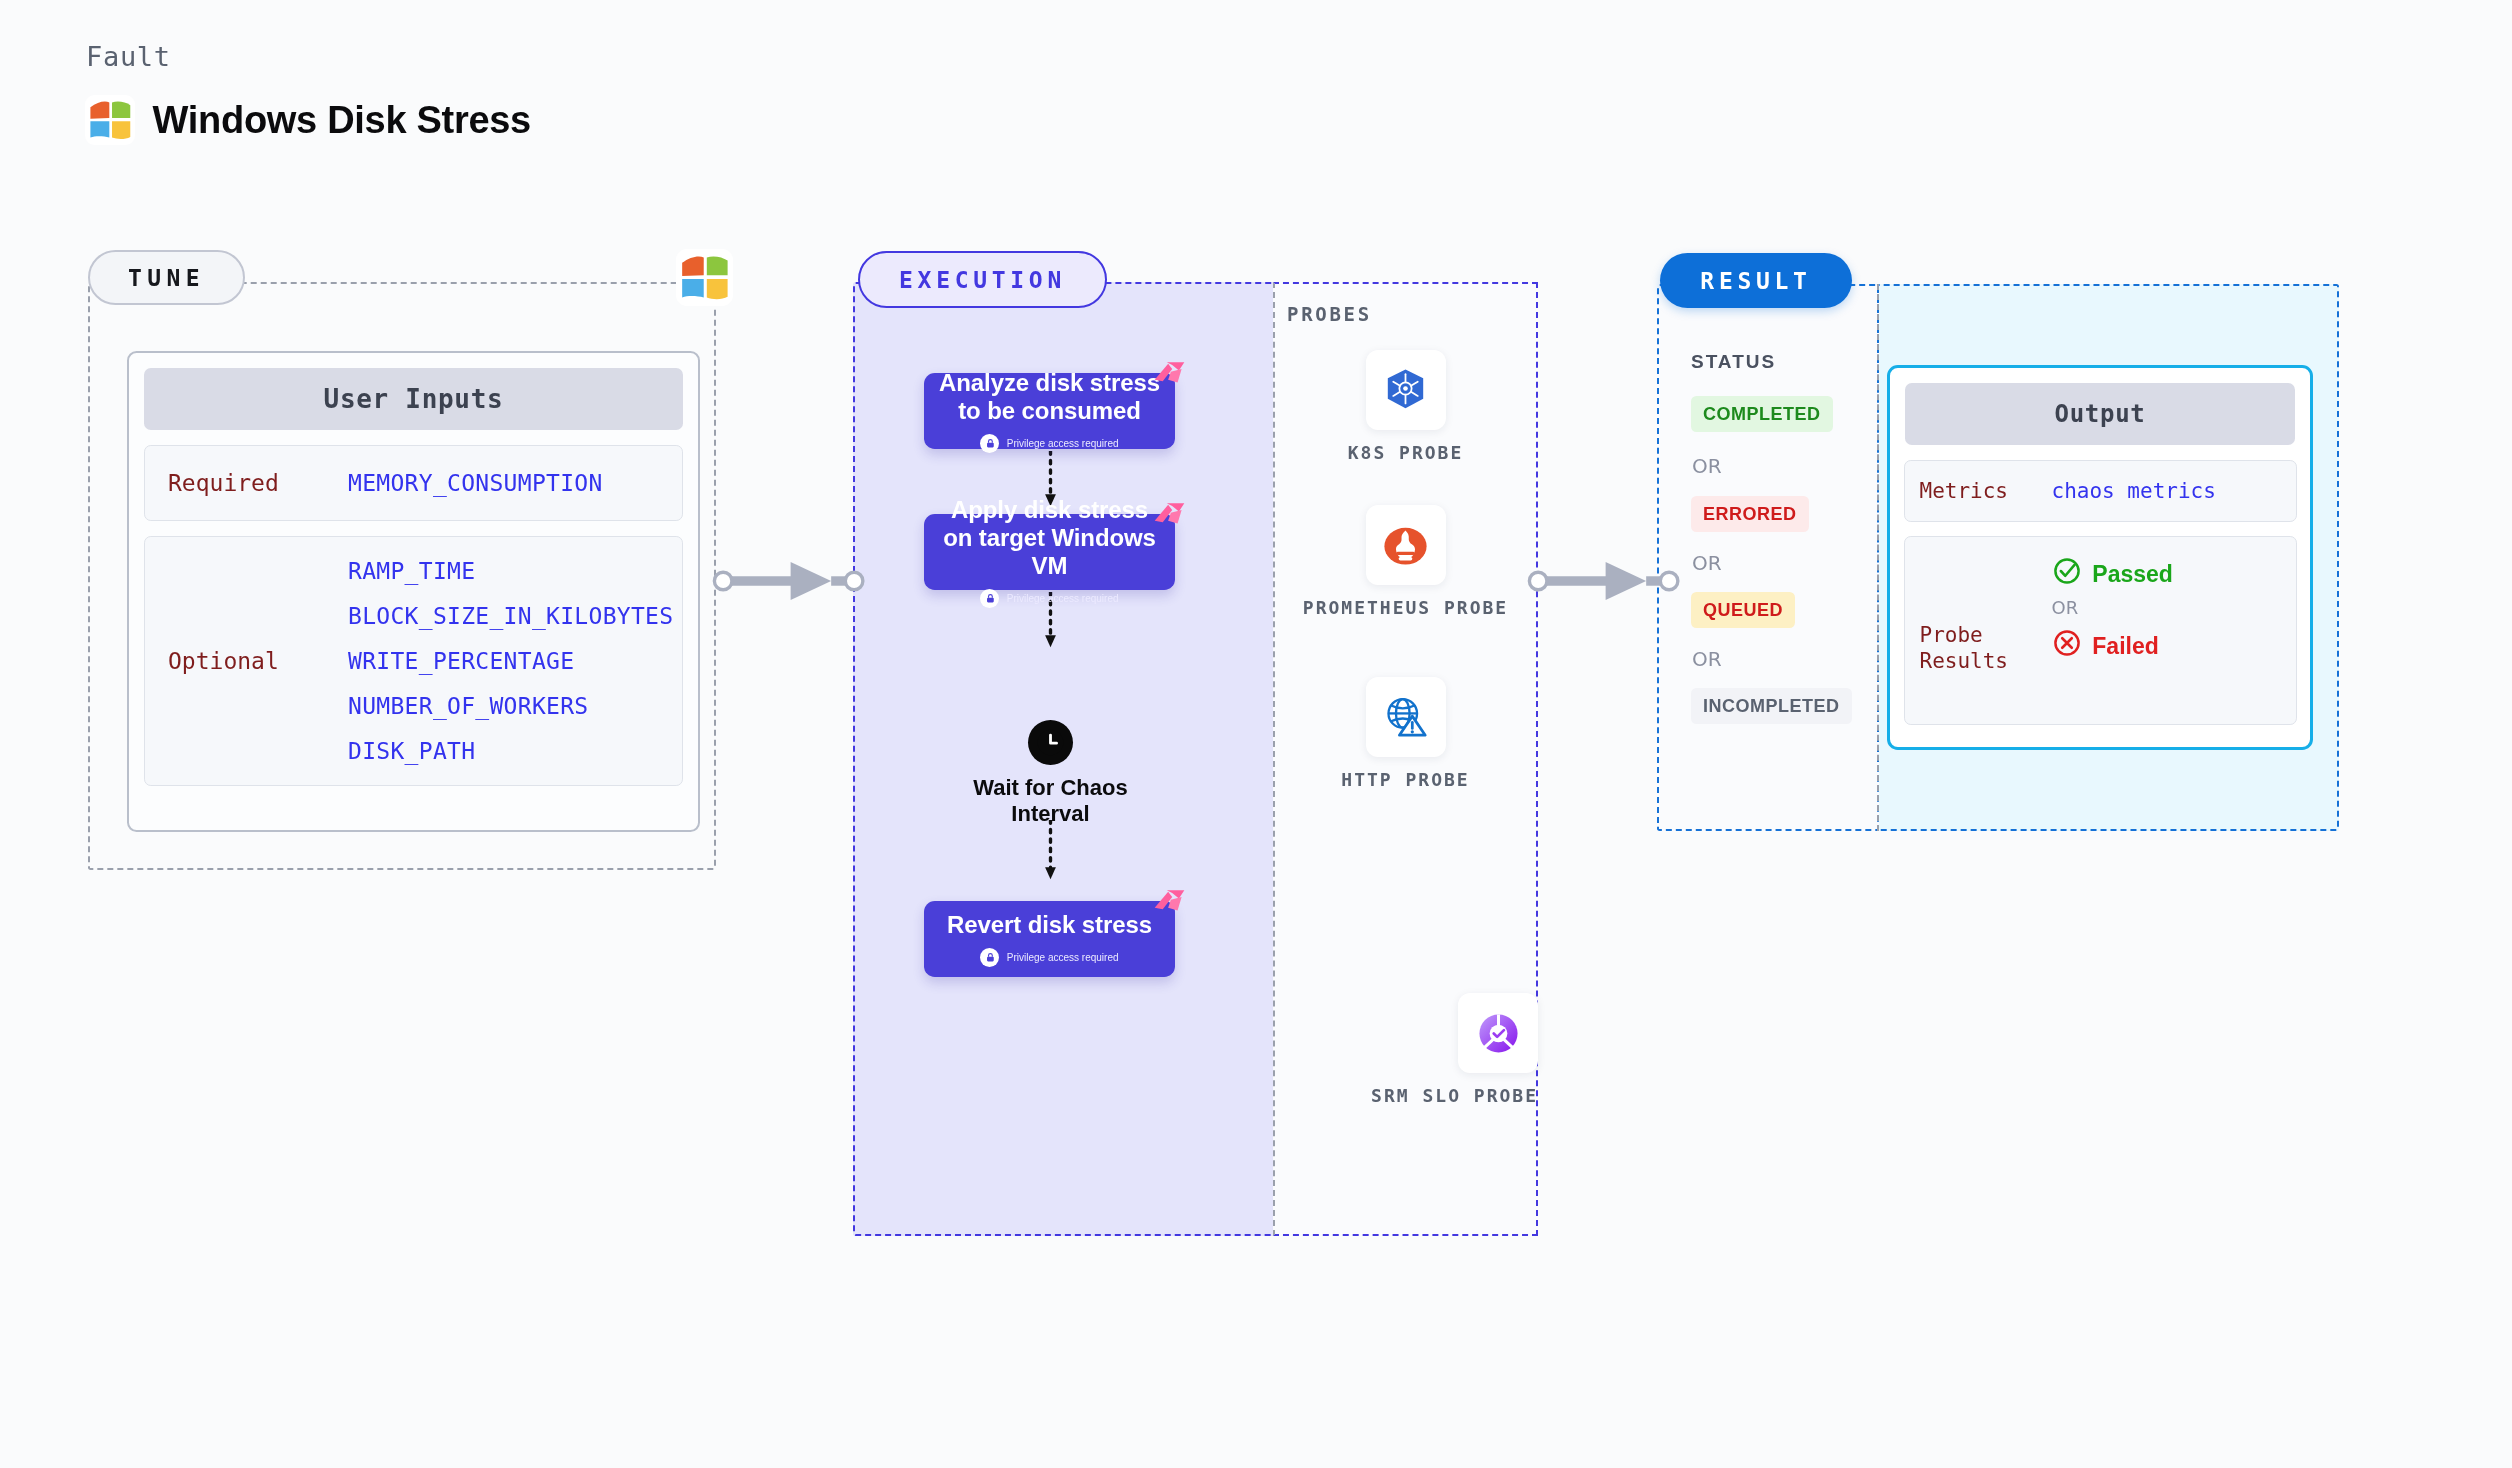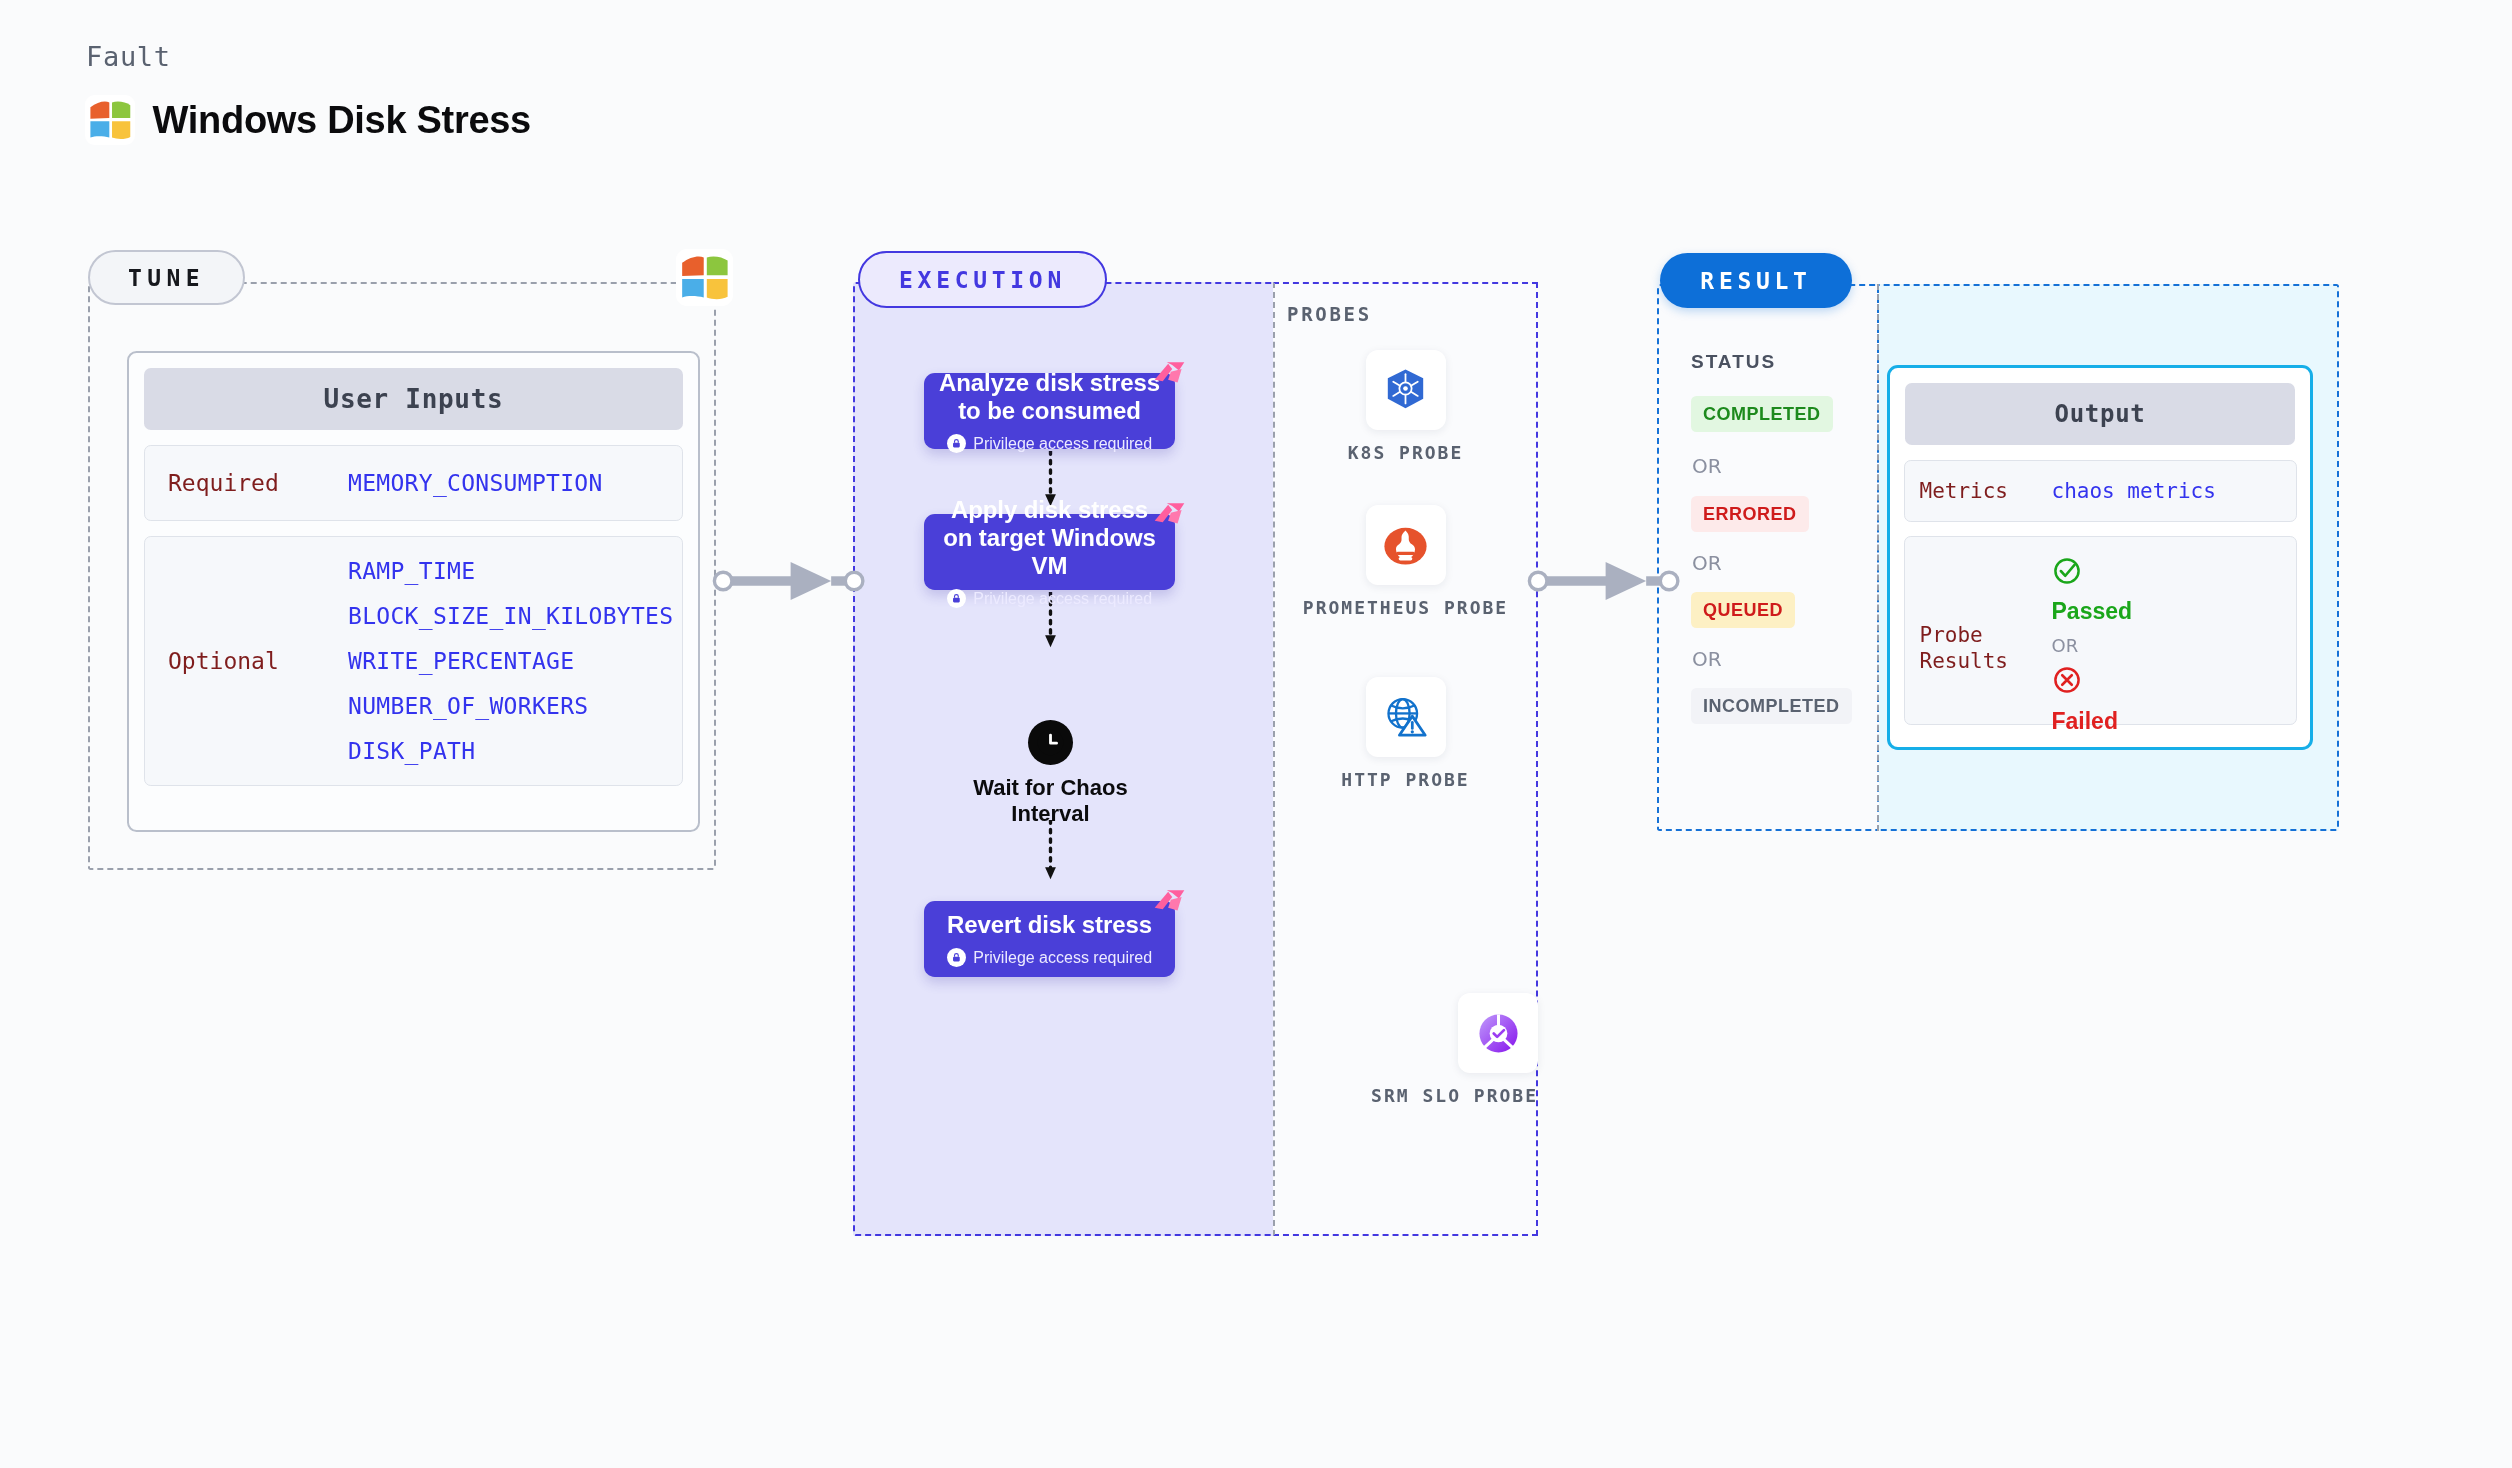--- a/index.html
+++ b/index.html
@@ -105,21 +105,21 @@
     display: flex; flex-direction: column; align-items: center; justify-content: center;
     z-index: 4;
   }
   .step-title {
     color: #fff; font-size: 24px; font-weight: 700; line-height: 1.18;
     text-align: center; letter-spacing: -0.1px; padding: 0 15px;
   }
   .step-priv {
     display: flex; align-items: center; gap: 7.4px; margin-top: 8.8px;
   }
-  .step-priv .txt { color: #eceaff; font-size: 16px; }
+  .step-priv .txt { color: #eceaff; font-size: 10px; }
   .lock-badge {
     width: 19px; height: 19px; border-radius: 50%; background: #fff;
     display: flex; align-items: center; justify-content: center;
   }
   .ribbon { position: absolute; right: -12px; top: -12px; width: 35px; height: 31px; z-index: 9; }
 
   .conn-v { position: absolute; z-index: 3; }
 
   .wait-wrap {
     position: absolute; display: flex; flex-direction: column;
@@ -186,21 +186,21 @@
     left: 1887px; top: 365px; width: 426px; height: 385px;
     background: #fff; border: 3.4px solid #16aee8; border-radius: 10.8px; z-index: 5;
   }
   #output-card .card-head { font-size: 24px; }
   .out-row { margin: 0 13.5px 13.5px 13.5px; }
   .out-row .row-label { width: 147px; padding-left: 15px; font-size: 21px; line-height: 1.25; }
   .out-val {
     font-family: "DejaVu Sans Mono", monospace; font-size: 21px; color: #3333ee;
   }
   .pr-col { display: flex; flex-direction: column; gap: 9.5px; padding: 19px 0; }
-  .pr-line { display: flex; align-items: flex-start; gap: 10.8px; flex-direction: column; }
+  .pr-line { display: flex; align-items: flex-end; gap: 10.8px; }
   .pr-line .t { font-size: 23px; font-weight: 700; }
 
   
   .hconn { position: absolute; z-index: 8; }
 </style>
 </head>
 <body>
 
 <div class="stage">
 

